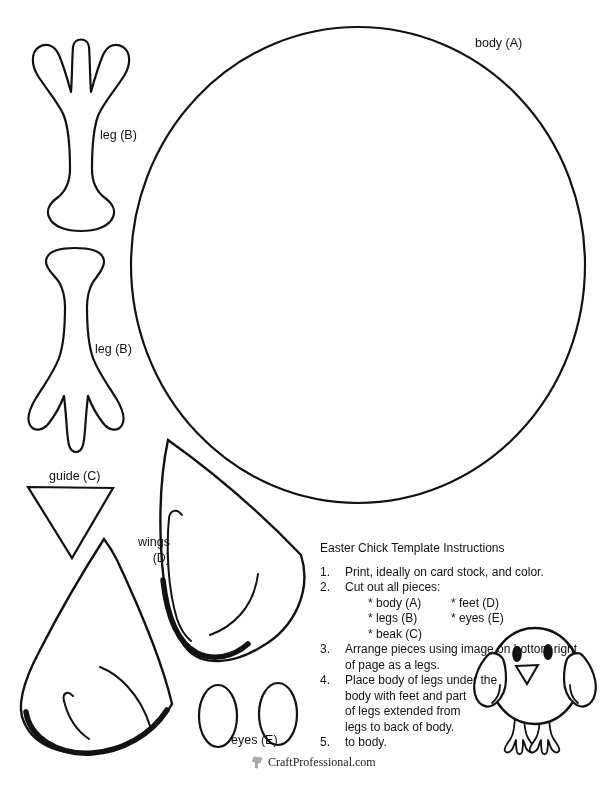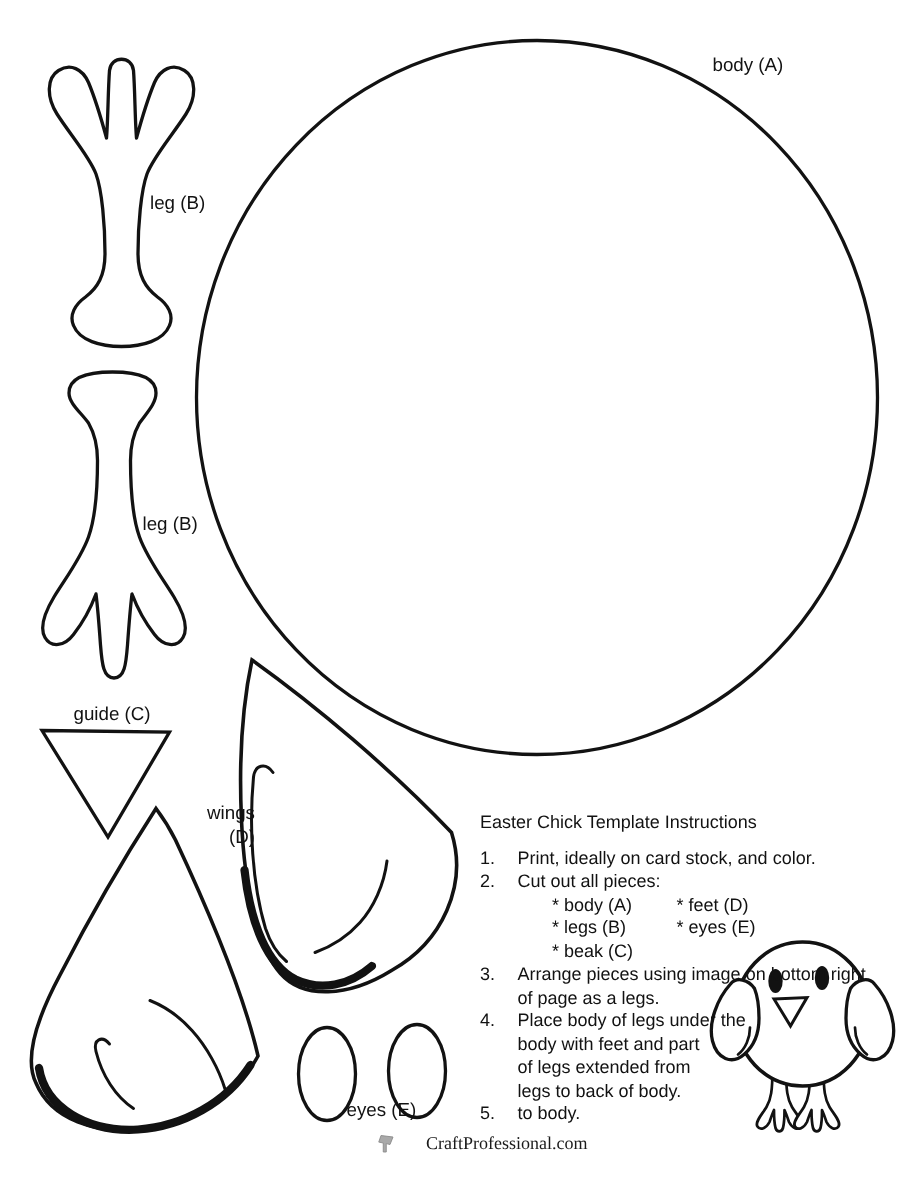--- a/index.html
+++ b/index.html
@@ -16,21 +16,21 @@
   .lbl-wings{left:112px;top:534px;width:58px;text-align:right;white-space:normal;line-height:16px;}
   .lbl-eyes{left:231px;top:705px;margin-top:28px;}
   .instructions{position:absolute;left:320px;top:506px;width:292px;font-size:12px;line-height:15.5px;}
   .ins-title{margin-bottom:8px;margin-top:35px;}
   .step{display:flex;}
   .step .num{width:25px;flex:none;}
   .pieces{margin-left:12px;}
   .prow{display:flex;}
   .prow .c1{width:83px;flex:none;margin-left:36px;}
   .footer{
-    position:absolute;left:251px;top:755px;display:flex;align-items:center;gap:20px;
+    position:absolute;left:251px;top:755px;display:flex;align-items:center;gap:4px;
     font-family:"Liberation Serif", serif;font-size:12px;color:#1a1a1a;
   }
   .footer svg{display:block;}
 </style>
 </head>
 <body>
 
 <div class="page">
 
   <svg class="shapes" width="612" height="792" viewBox="0 0 612 792">

